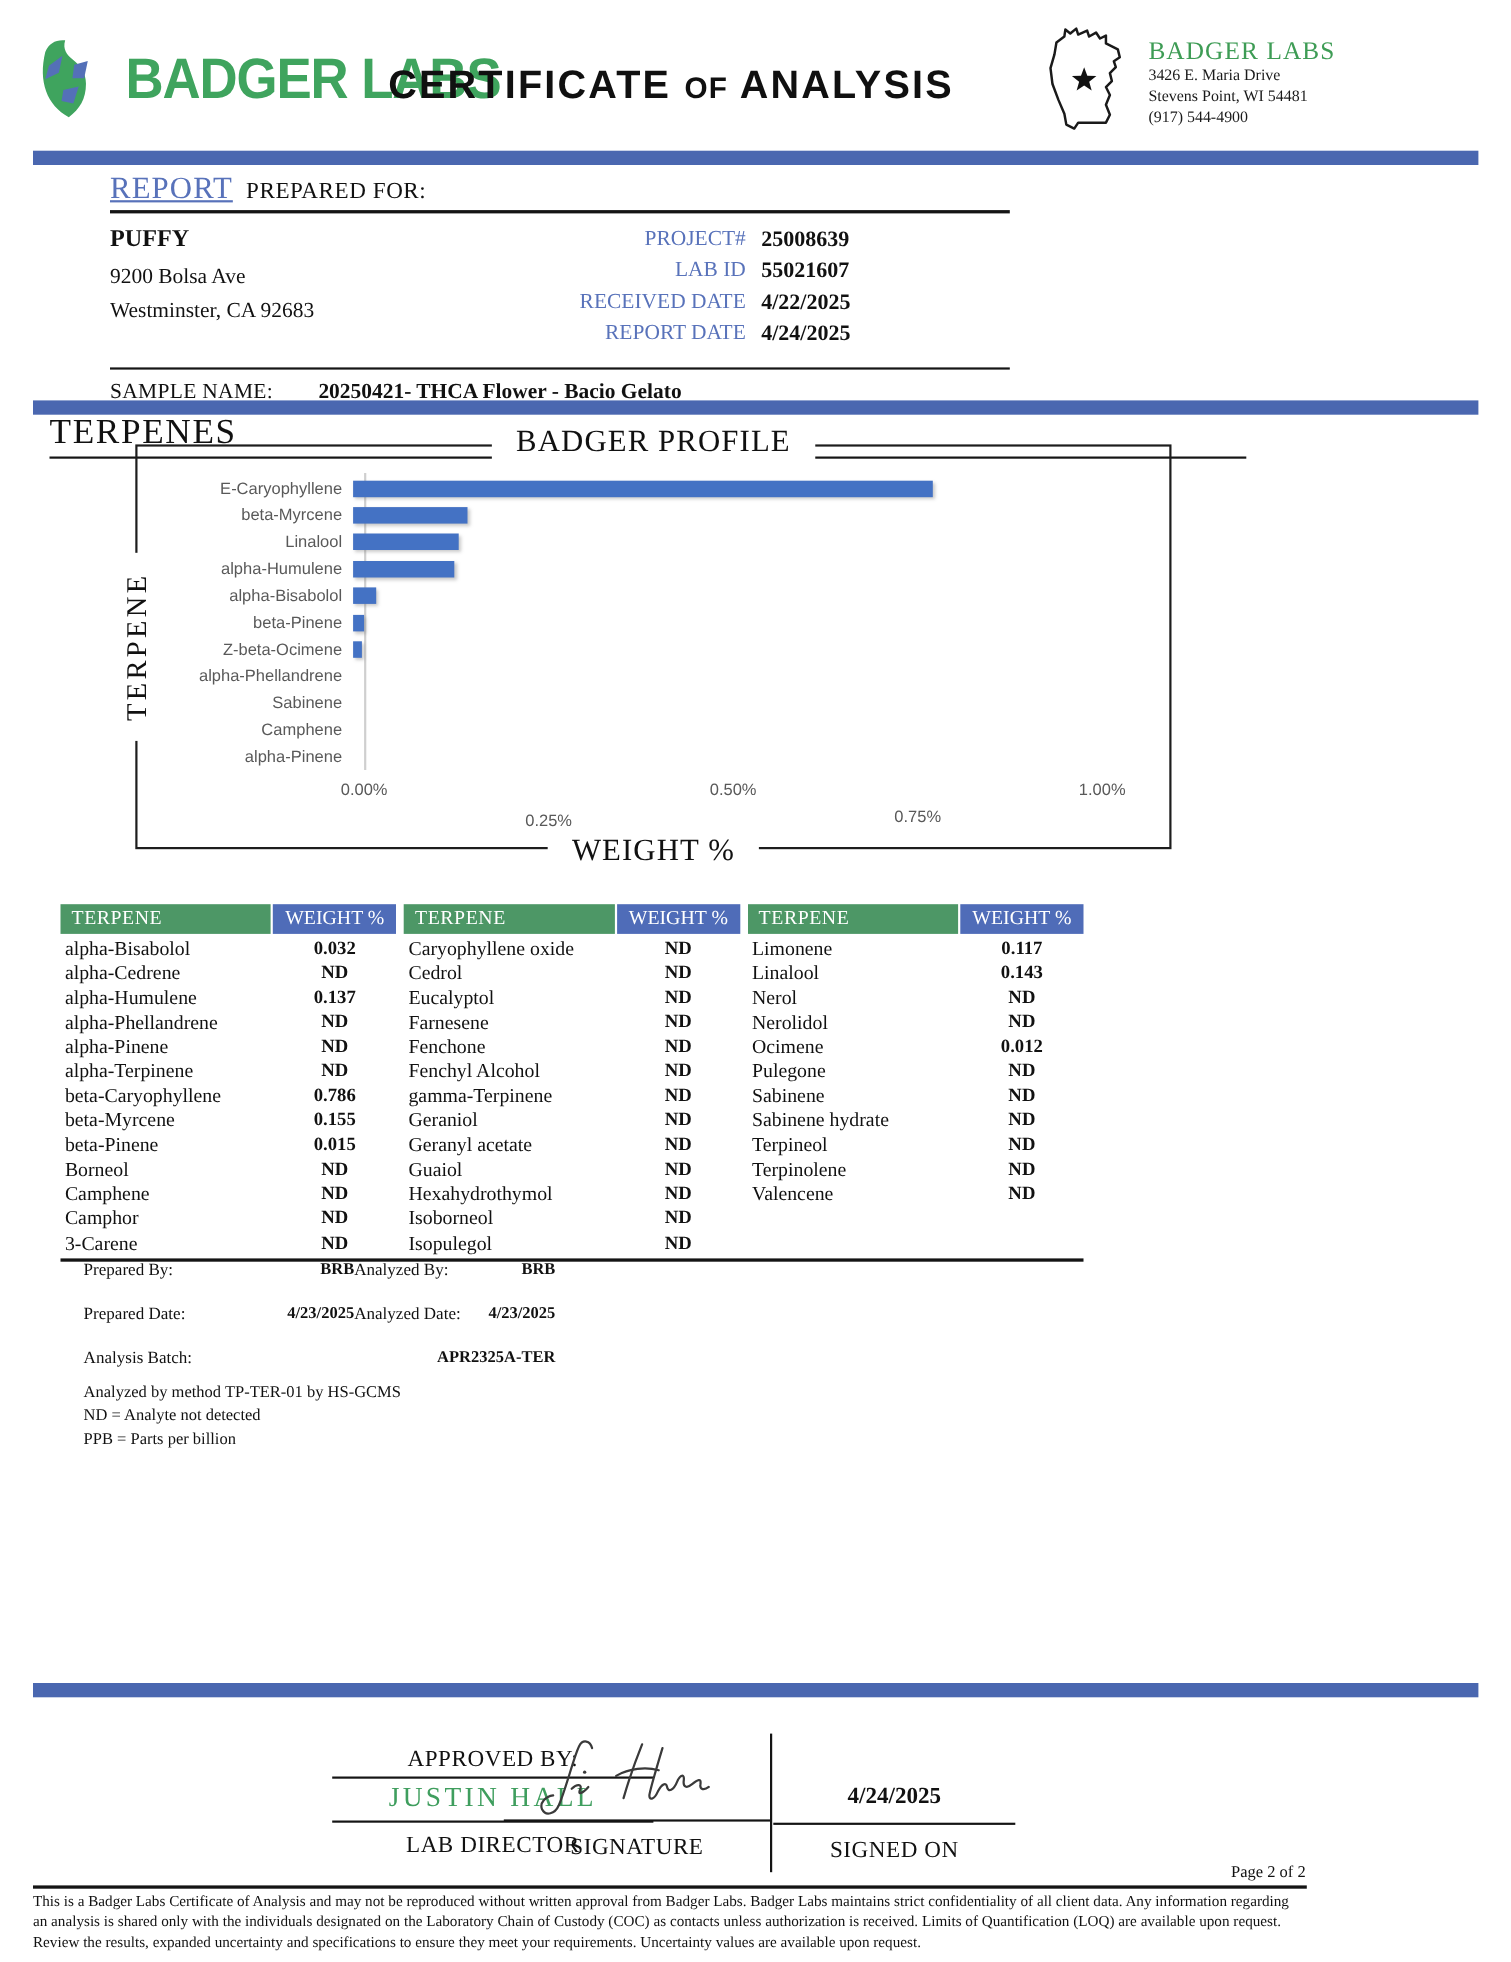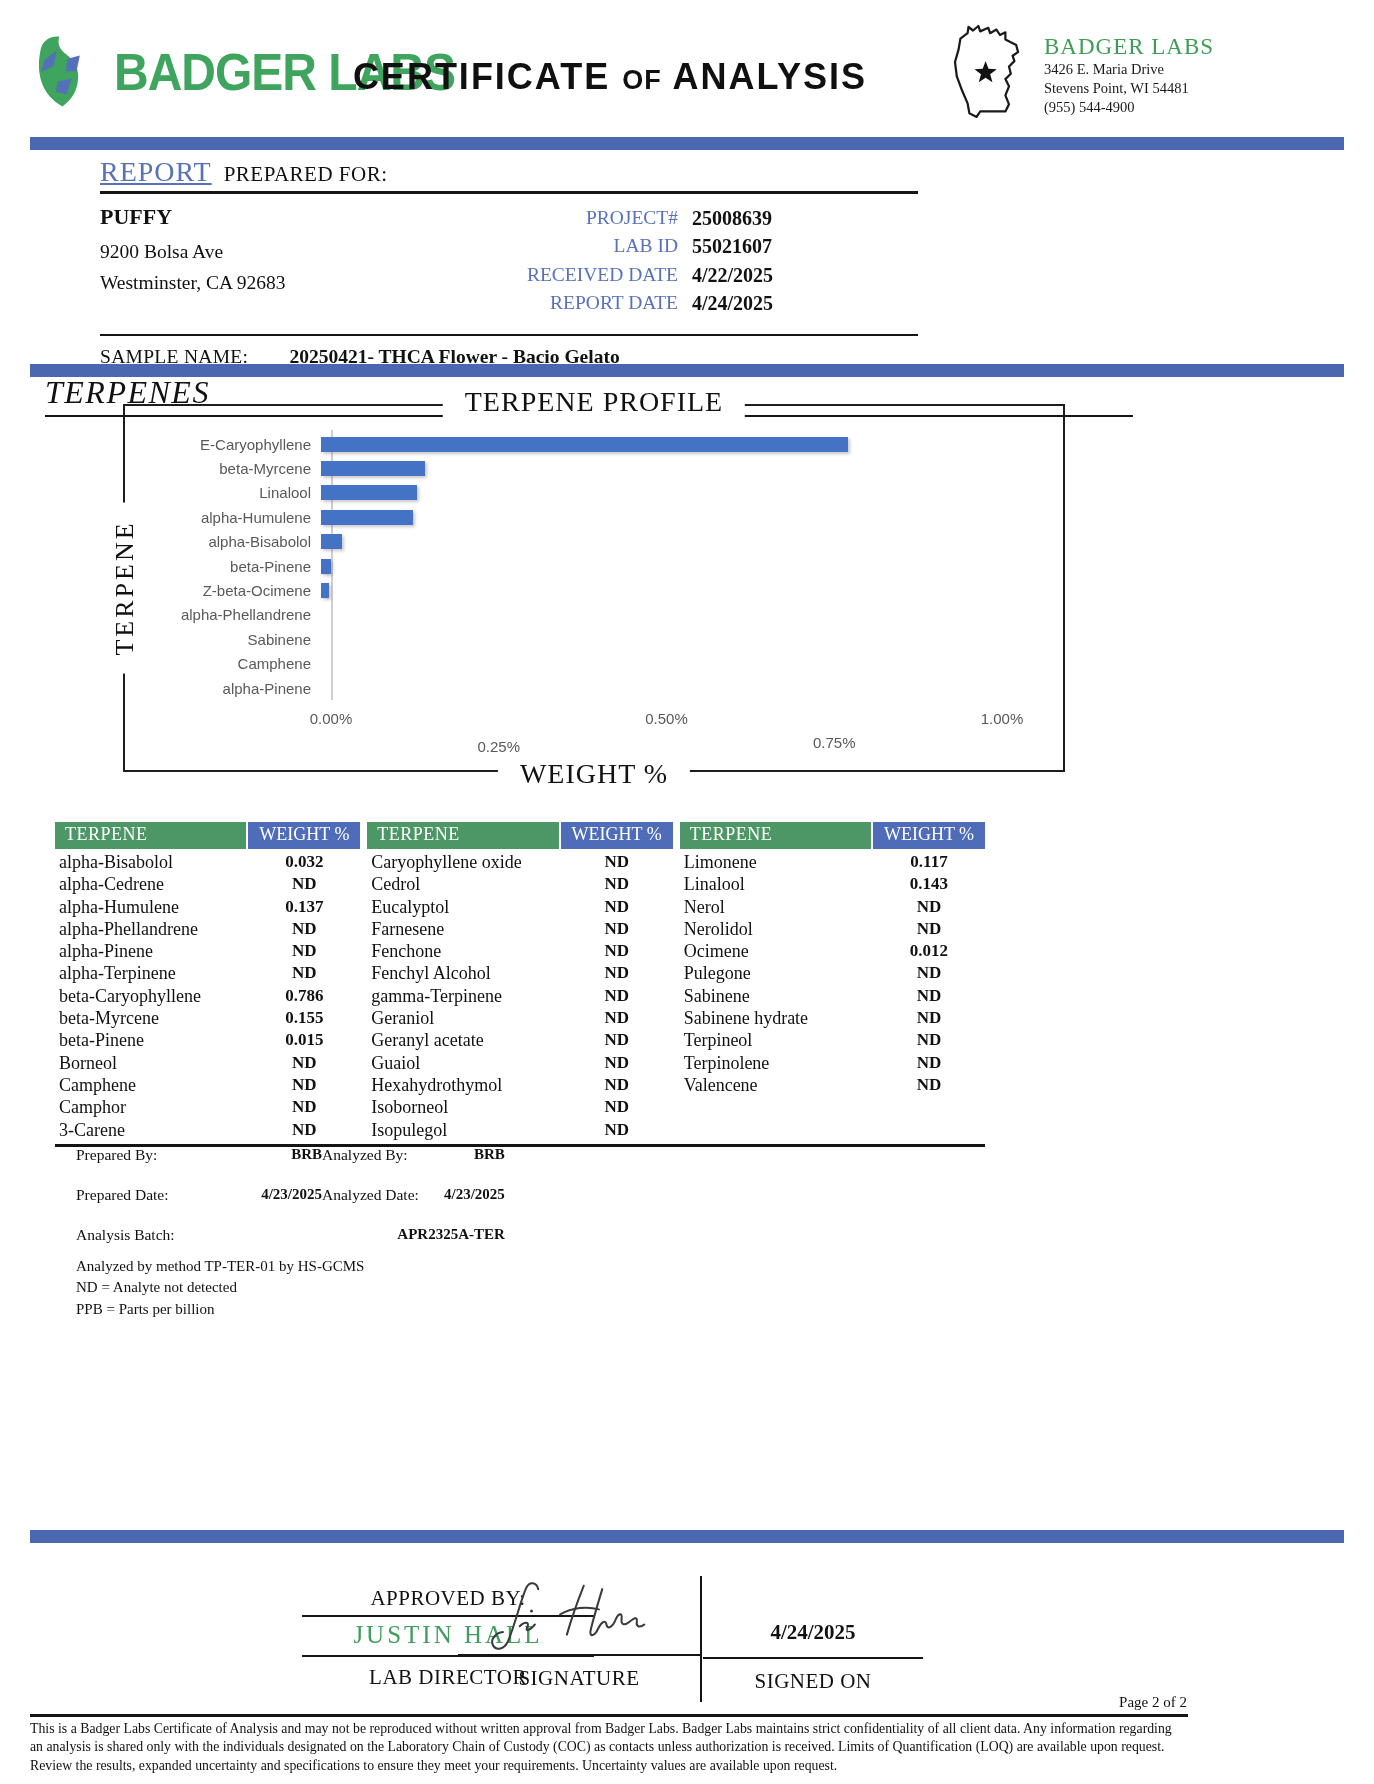--- a/index.html
+++ b/index.html
@@ -33,21 +33,21 @@
   .meta { width:420px; margin-right:122px; font-size:19.5px; }
   .meta-row { display:flex; justify-content:flex-end; line-height:1.42; }
   .meta-label { flex:1; text-align:right; color:#5872ba; }
   .meta-value { width:104px; margin-left:14px; font-weight:700; font-size:20px; }
   .sample-row { padding-top:10px; font-size:19.5px; letter-spacing:0.3px; }
   .sample-row .val { font-weight:700; margin-left:36px; letter-spacing:0; }
 
   
   .terp-head { position:absolute; left:45px; top:374px; width:1088px;
                border-bottom:2.5px solid #151515; font-size:32px; letter-spacing:1.5px;
-               padding-bottom:4px;font-style:italic; }
+               padding-bottom:4px; }
 
   .chart { position:absolute; left:123px; top:404px; width:942px; height:368px;
            border:2px solid #1d1d1d; }
   .chart-title { position:absolute; top:-20px; left:50%; transform:translateX(-50%);
                  background:#fff; padding:0 22px; font-size:28px; letter-spacing:1px;
                  white-space:nowrap; }
   .chart-ylabel { position:absolute; top:50%; left:0;
                   transform:translate(-50%,-50%) rotate(-90deg);
                   background:#fff; padding:2px 18px; font-size:26px; letter-spacing:3px;
                   white-space:nowrap; }
@@ -134,21 +134,21 @@
 
   <div class="badge">
     <svg width="90" height="102" viewBox="0 0 100 112">
       <path d="M14,32 L16,20 L24,14 L25,7 L30,11 L36,6 L38,12 L47,8 L49,14 L56,10 L60,16 L66,13 L66,21 L78,27 L80,35 L74,39 L76,45 L70,51 L72,59 L66,65 L70,73 L66,83 L70,93 L66,101 L38,101 L34,107 L26,103 L24,92 L18,78 L12,62 L10,46 Z" fill="#ffffff" stroke="#1a1a1a" stroke-width="2.5" stroke-linejoin="round"></path>
       <polygon points="44,45 47.2,53.6 56.4,54 49.1,59.7 51.6,68.5 44,63.4 36.4,68.5 38.9,59.7 31.6,54 40.8,53.6" fill="#111"></polygon>
     </svg>
     <div class="badge-text">
       <div class="badge-name">BADGER LABS</div>
       <div class="badge-line">3426 E. Maria Drive</div>
       <div class="badge-line">Stevens Point, WI 54481</div>
-      <div class="badge-line">(955) 544-4900</div>
+      <div class="badge-line">(917) 544-4900</div>
     </div>
   </div>
 
   <div class="hbar bar1"></div>
 
   <div class="report">
     <div class="report-head">
       <span class="report-word">REPORT</span>
       <span class="prepared-word">PREPARED FOR:</span>
     </div>
@@ -181,21 +181,21 @@
       <span>SAMPLE NAME:</span>
       <span class="val">20250421- THCA Flower - Bacio Gelato</span>
     </div>
   </div>
 
   <div class="hbar bar2"></div>
 
   <div class="terp-head">TERPENES</div>
 
   <div class="chart">
-    <div class="chart-title">TERPENE PROFILE</div>
+    <div class="chart-title">BADGER PROFILE</div>
     <div class="chart-ylabel">TERPENE</div>
     <div class="chart-xlabel">WEIGHT %</div>
     <div class="plot">
       <div class="rows-wrap">
           <div class="crow">
             <div class="clabel">E-Caryophyllene</div>
             <div class="ctrack">
               <div class="cbar" style="width: 78.6%; background: rgb(68, 114, 196);"></div>
             </div>
           </div>

